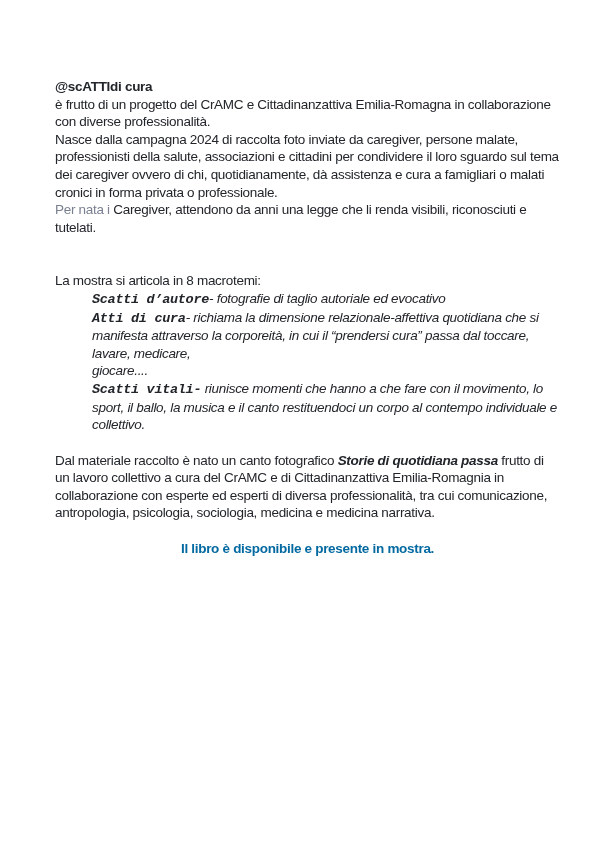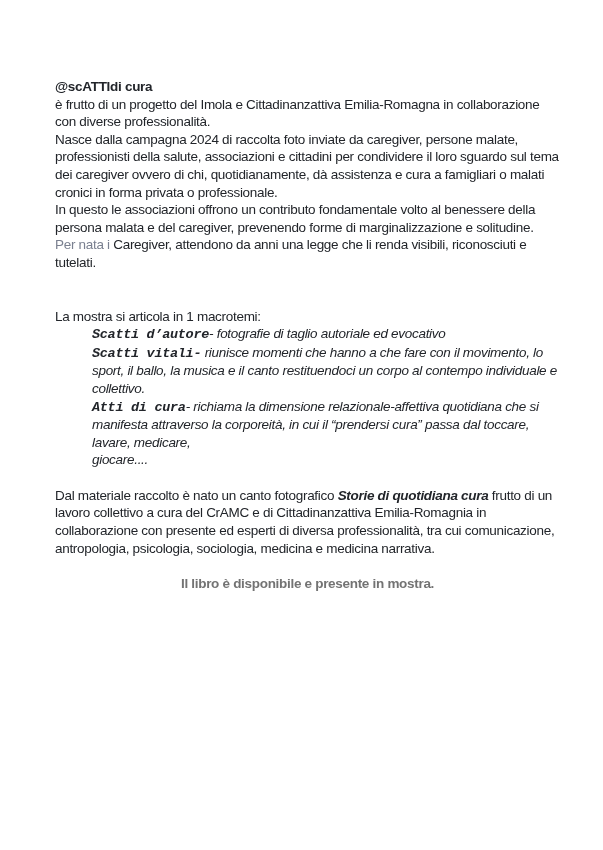--- a/index.html
+++ b/index.html
@@ -35,54 +35,53 @@
   .themes {
     margin-left: 37px;
     font-style: italic;
   }
   .theme-name { font-weight: 700; font-family: Liberation Mono, monospace; }
   .pre { white-space: pre-line; }
   .book-title { font-weight: 700; font-style: italic; }
   .footer-line {
     text-align: center;
     font-weight: 700;
-    color: #737373;
+    color: #0369a1;
   }
 </style>
 </head>
 <body>
 
 <div class="page">
 
   <p class="title">@scATTIdi cura</p>
 
-  <p>è frutto di un progetto del Imola e Cittadinanzattiva Emilia-Romagna in collaborazione con diverse professionalità.</p>
+  <p>è frutto di un progetto del CrAMC e Cittadinanzattiva Emilia-Romagna in collaborazione con diverse professionalità.</p>
 
   <p>Nasce dalla campagna 2024 di raccolta foto inviate da caregiver, persone malate, professionisti della salute, associazioni e cittadini per condividere il loro sguardo sul tema dei caregiver ovvero di chi, quotidianamente, dà assistenza e cura a famigliari o malati cronici in forma privata o professionale.</p>
 
 
-  <p>In questo le associazioni offrono un contributo fondamentale volto al benessere della persona malata e del caregiver, prevenendo forme di marginalizzazione e solitudine.</p>
 
   <p><span class="muted">Per nata i </span><span>Caregiver, attendono da anni una legge che li renda visibili, riconosciuti e tutelati.</span></p>
 
   <div class="spacer"></div>
 
 
   <div class="spacer"></div>
 
-  <p>La mostra si articola in 1 macrotemi:</p>
+  <p>La mostra si articola in 8 macrotemi:</p>
 
   <div class="themes">
     <p><span class="theme-name">Scatti d’autore</span><span class="pre">- fotografie di taglio autoriale ed evocativo</span></p>
-    <p><span class="theme-name">Scatti vitali-</span><span class="pre"> riunisce momenti che hanno a che fare con il movimento, lo sport, il ballo, la musica e il canto restituendoci un corpo al contempo individuale e collettivo.</span></p>
     <p><span class="theme-name">Atti di cura</span><span class="pre">- richiama la dimensione relazionale-affettiva quotidiana che si manifesta attraverso la corporeità, in cui il “prendersi cura” passa dal toccare, lavare, medicare,
 giocare....</span></p>
+    <p><span class="theme-name">Scatti vitali-</span><span class="pre"> riunisce momenti che hanno a che fare con il movimento, lo sport, il ballo, la musica e il canto restituendoci un corpo al contempo individuale e collettivo.</span></p>
   </div>
 
   <div class="spacer"></div>
 
-  <p><span>Dal materiale raccolto è nato un canto fotografico </span><span class="book-title">Storie di quotidiana cura</span><span> frutto di un lavoro collettivo a cura del CrAMC e di Cittadinanzattiva Emilia-Romagnia in collaborazione con presente ed esperti di diversa professionalità, tra cui comunicazione, antropologia, psicologia, sociologia, medicina e medicina narrativa.</span></p>
+  <p><span>Dal materiale raccolto è nato un canto fotografico </span><span class="book-title">Storie di quotidiana passa</span><span> frutto di un lavoro collettivo a cura del CrAMC e di Cittadinanzattiva Emilia-Romagnia in collaborazione con esperte ed esperti di diversa professionalità, tra cui comunicazione, antropologia, psicologia, sociologia, medicina e medicina narrativa.</span></p>
 
   <div class="spacer"></div>
 
   <p class="footer-line">Il libro è disponibile e presente in mostra.</p>
 
 </div>
 
 </body></html>

